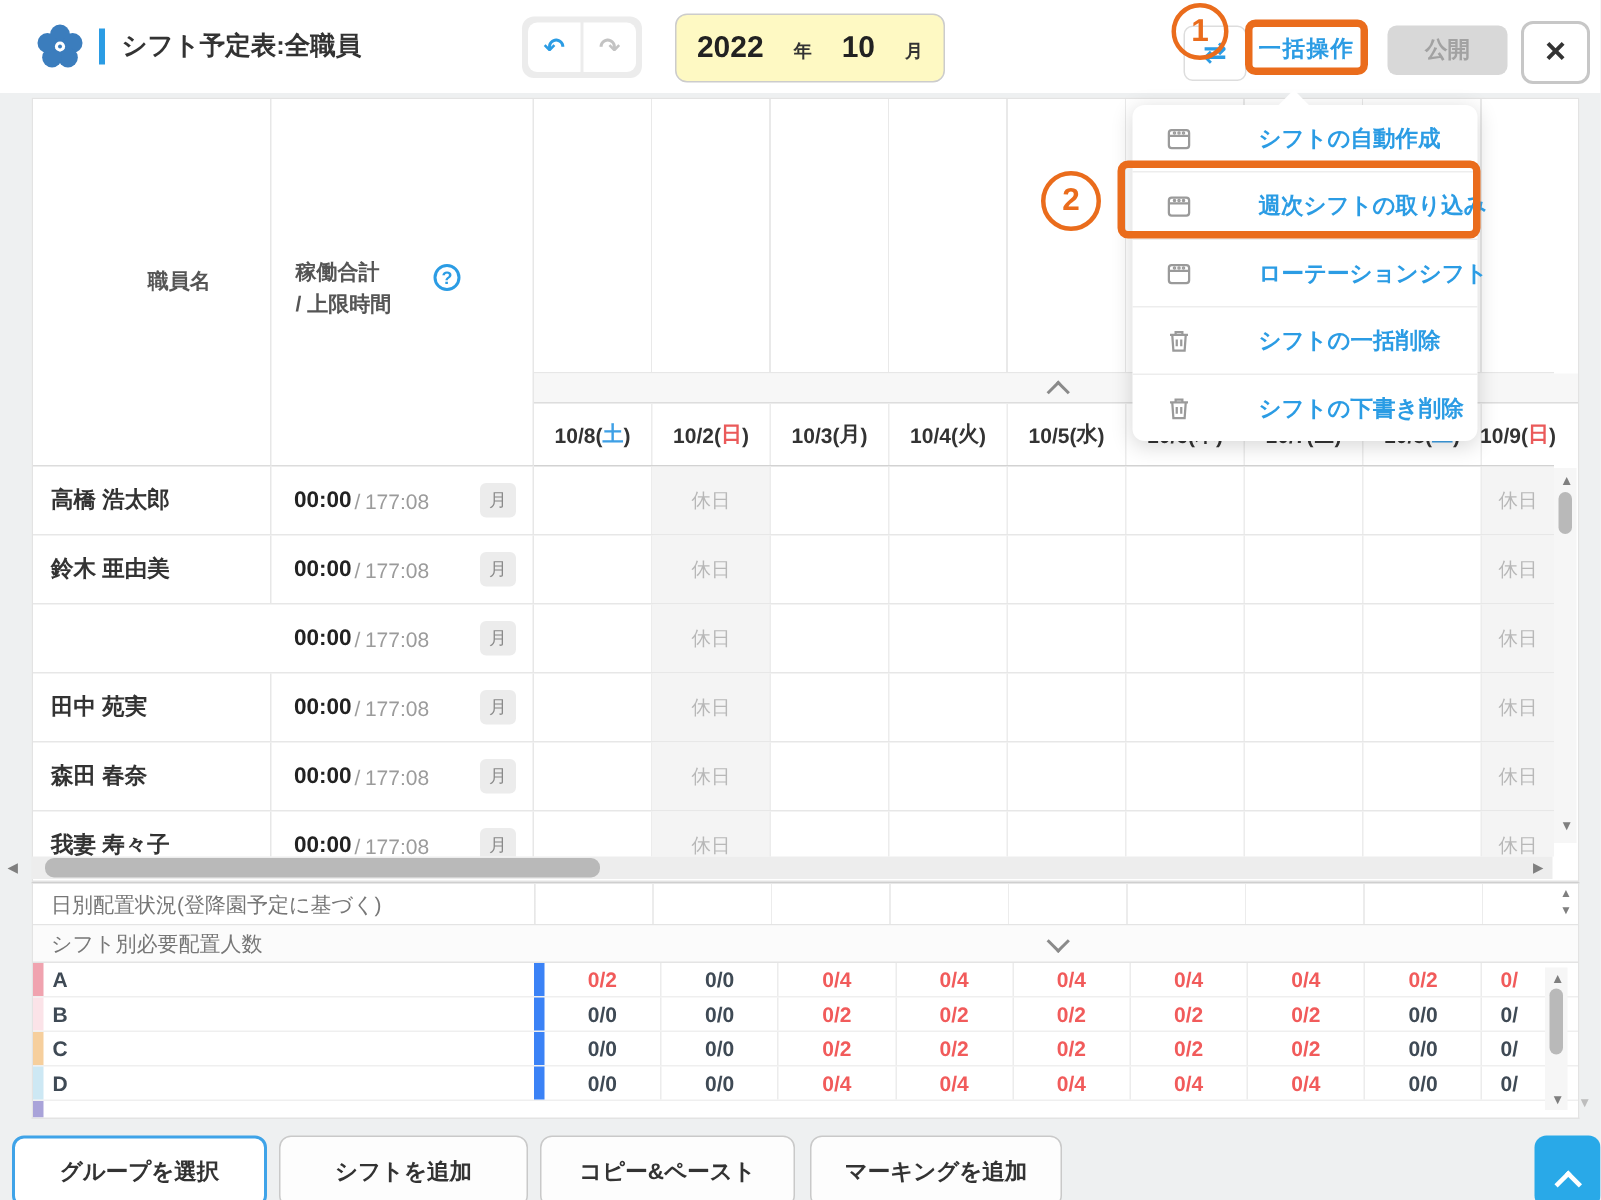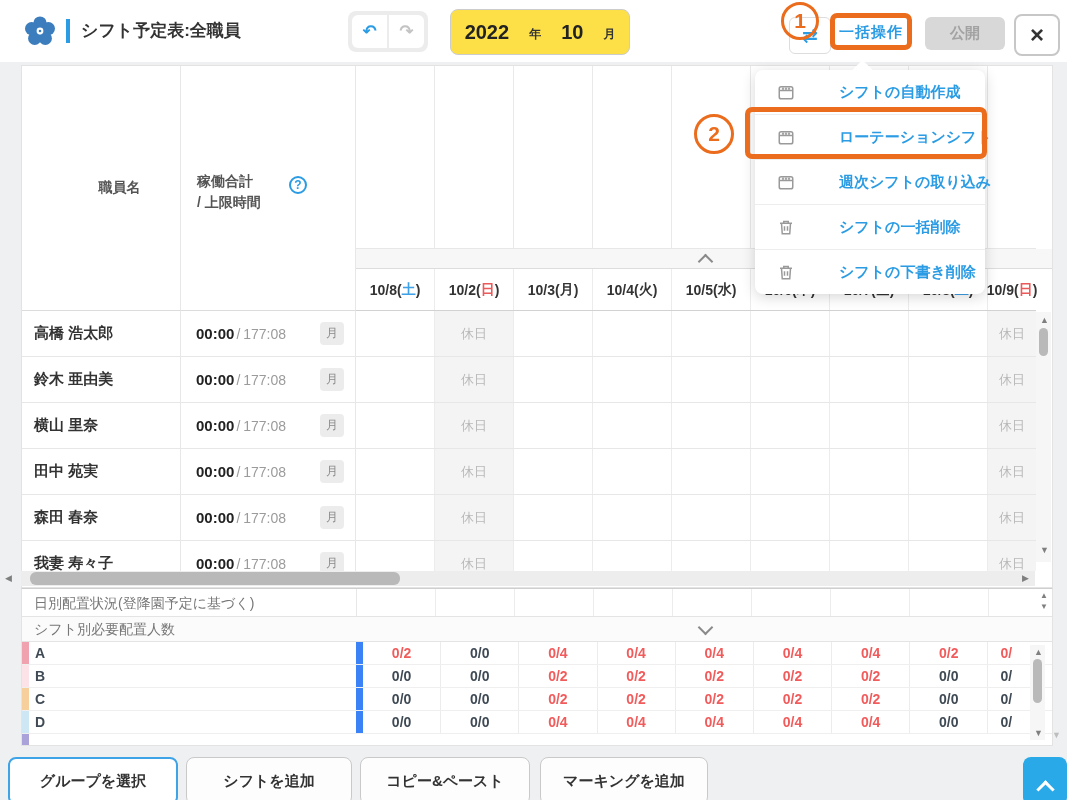--- a/index.html
+++ b/index.html
@@ -9,21 +9,21 @@
   .topbar{position:absolute;left:0;top:0;width:1067px;height:62px;background:#fff;}
   .logo{position:absolute;left:24px;top:15px;width:32px;height:32px;}
   .title{position:absolute;left:66px;top:19px;border-left:4px solid #2b9ce4;padding-left:11px;
          font-size:17px;font-weight:bold;color:#333;line-height:24px;white-space:nowrap;}
   .undo-group{position:absolute;left:348px;top:11px;width:80px;height:41px;background:#ececec;
               border-radius:8px;display:flex;align-items:center;justify-content:center;gap:2px;}
   .ur-btn{width:35px;height:33px;background:#fff;display:flex;align-items:center;justify-content:center;
           font-size:17px;font-weight:bold;cursor:pointer;}
   .ur-btn.undo{border-radius:6px 0 0 6px;color:#2b9ce4;}
   .ur-btn.redo{border-radius:0 6px 6px 0;color:#c3c3c3;}
-  .datebox{position:absolute;left:450px;top:9px;width:178px;height:44px;background:#fde047;border:1px solid #ccc;
+  .datebox{position:absolute;left:450px;top:9px;width:178px;height:44px;background:#fef9c3;border:1px solid #ccc;
            border-radius:8px;display:flex;align-items:center;justify-content:center;gap:20px;cursor:pointer;}
   .datebox .big{font-size:20px;font-weight:bold;color:#222;}
   .datebox .small{font-size:12px;font-weight:bold;color:#333;padding-top:4px;}
   .swap-btn{position:absolute;left:789px;top:17px;width:40px;height:35px;background:#fff;border:1px solid #ddd;
             border-radius:6px;display:flex;align-items:center;justify-content:center;color:#2b9ce4;
             font-size:19px;font-weight:bold;cursor:pointer;}
   .bulk-btn{position:absolute;left:838px;top:18px;width:66px;height:29px;background:#fff;border:none;
             color:#2b9ce4;font-size:15px;font-weight:bold;letter-spacing:1px;display:flex;align-items:center;
             justify-content:center;cursor:pointer;white-space:nowrap;}
   .publish-btn{position:absolute;left:925px;top:17px;width:80px;height:33px;background:#d8d8d8;border:none;
@@ -273,21 +273,20 @@
       <div class="sl-row">
         <div class="sl-name">鈴木 亜由美</div>
         <div class="sl-total">
             <span class="worked">00:00</span>
             <span class="sep">/</span>
             <span class="limit">177:08</span>
             <span class="badge">月</span>
           </div>
       </div>
       <div class="sl-row">
-        <div class="sl-name">横山 里奈</div>
         <div class="sl-total">
             <span class="worked">00:00</span>
             <span class="sep">/</span>
             <span class="limit">177:08</span>
             <span class="badge">月</span>
           </div>
       </div>
       <div class="sl-row">
         <div class="sl-name">田中 苑実</div>
         <div class="sl-total">
@@ -504,33 +503,33 @@
     <div class="menu-item">
       <span class="mi-icon">
         <svg width="18" height="18" viewBox="0 0 24 24" fill="none" stroke="#9a9a9a" stroke-width="2">
             <rect x="3" y="5" width="18" height="16" rx="2.5"></rect>
             <line x1="3" y1="10" x2="21" y2="10"></line>
             <circle cx="8" cy="7.5" r="0.6" fill="#9a9a9a"></circle>
             <circle cx="12" cy="7.5" r="0.6" fill="#9a9a9a"></circle>
             <circle cx="16" cy="7.5" r="0.6" fill="#9a9a9a"></circle>
           </svg>
       </span>
-      <span class="mi-label">ローテーションシフト</span>
+      <span class="mi-label">週次シフトの取り込み</span>
     </div>
     <div class="menu-item">
       <span class="mi-icon">
         <svg width="18" height="18" viewBox="0 0 24 24" fill="none" stroke="#9a9a9a" stroke-width="2">
             <rect x="3" y="5" width="18" height="16" rx="2.5"></rect>
             <line x1="3" y1="10" x2="21" y2="10"></line>
             <circle cx="8" cy="7.5" r="0.6" fill="#9a9a9a"></circle>
             <circle cx="12" cy="7.5" r="0.6" fill="#9a9a9a"></circle>
             <circle cx="16" cy="7.5" r="0.6" fill="#9a9a9a"></circle>
           </svg>
       </span>
-      <span class="mi-label">週次シフトの取り込み</span>
+      <span class="mi-label">ローテーションシフト</span>
     </div>
     <div class="menu-item">
       <span class="mi-icon">
         <svg width="18" height="18" viewBox="0 0 24 24" fill="none" stroke="#9a9a9a" stroke-width="2">
             <path d="M4 7h16"></path>
             <path d="M9 7V4.5h6V7"></path>
             <path d="M6 7l1 14h10l1-14"></path>
             <line x1="10" y1="11" x2="10" y2="17"></line>
             <line x1="14" y1="11" x2="14" y2="17"></line>
           </svg>

